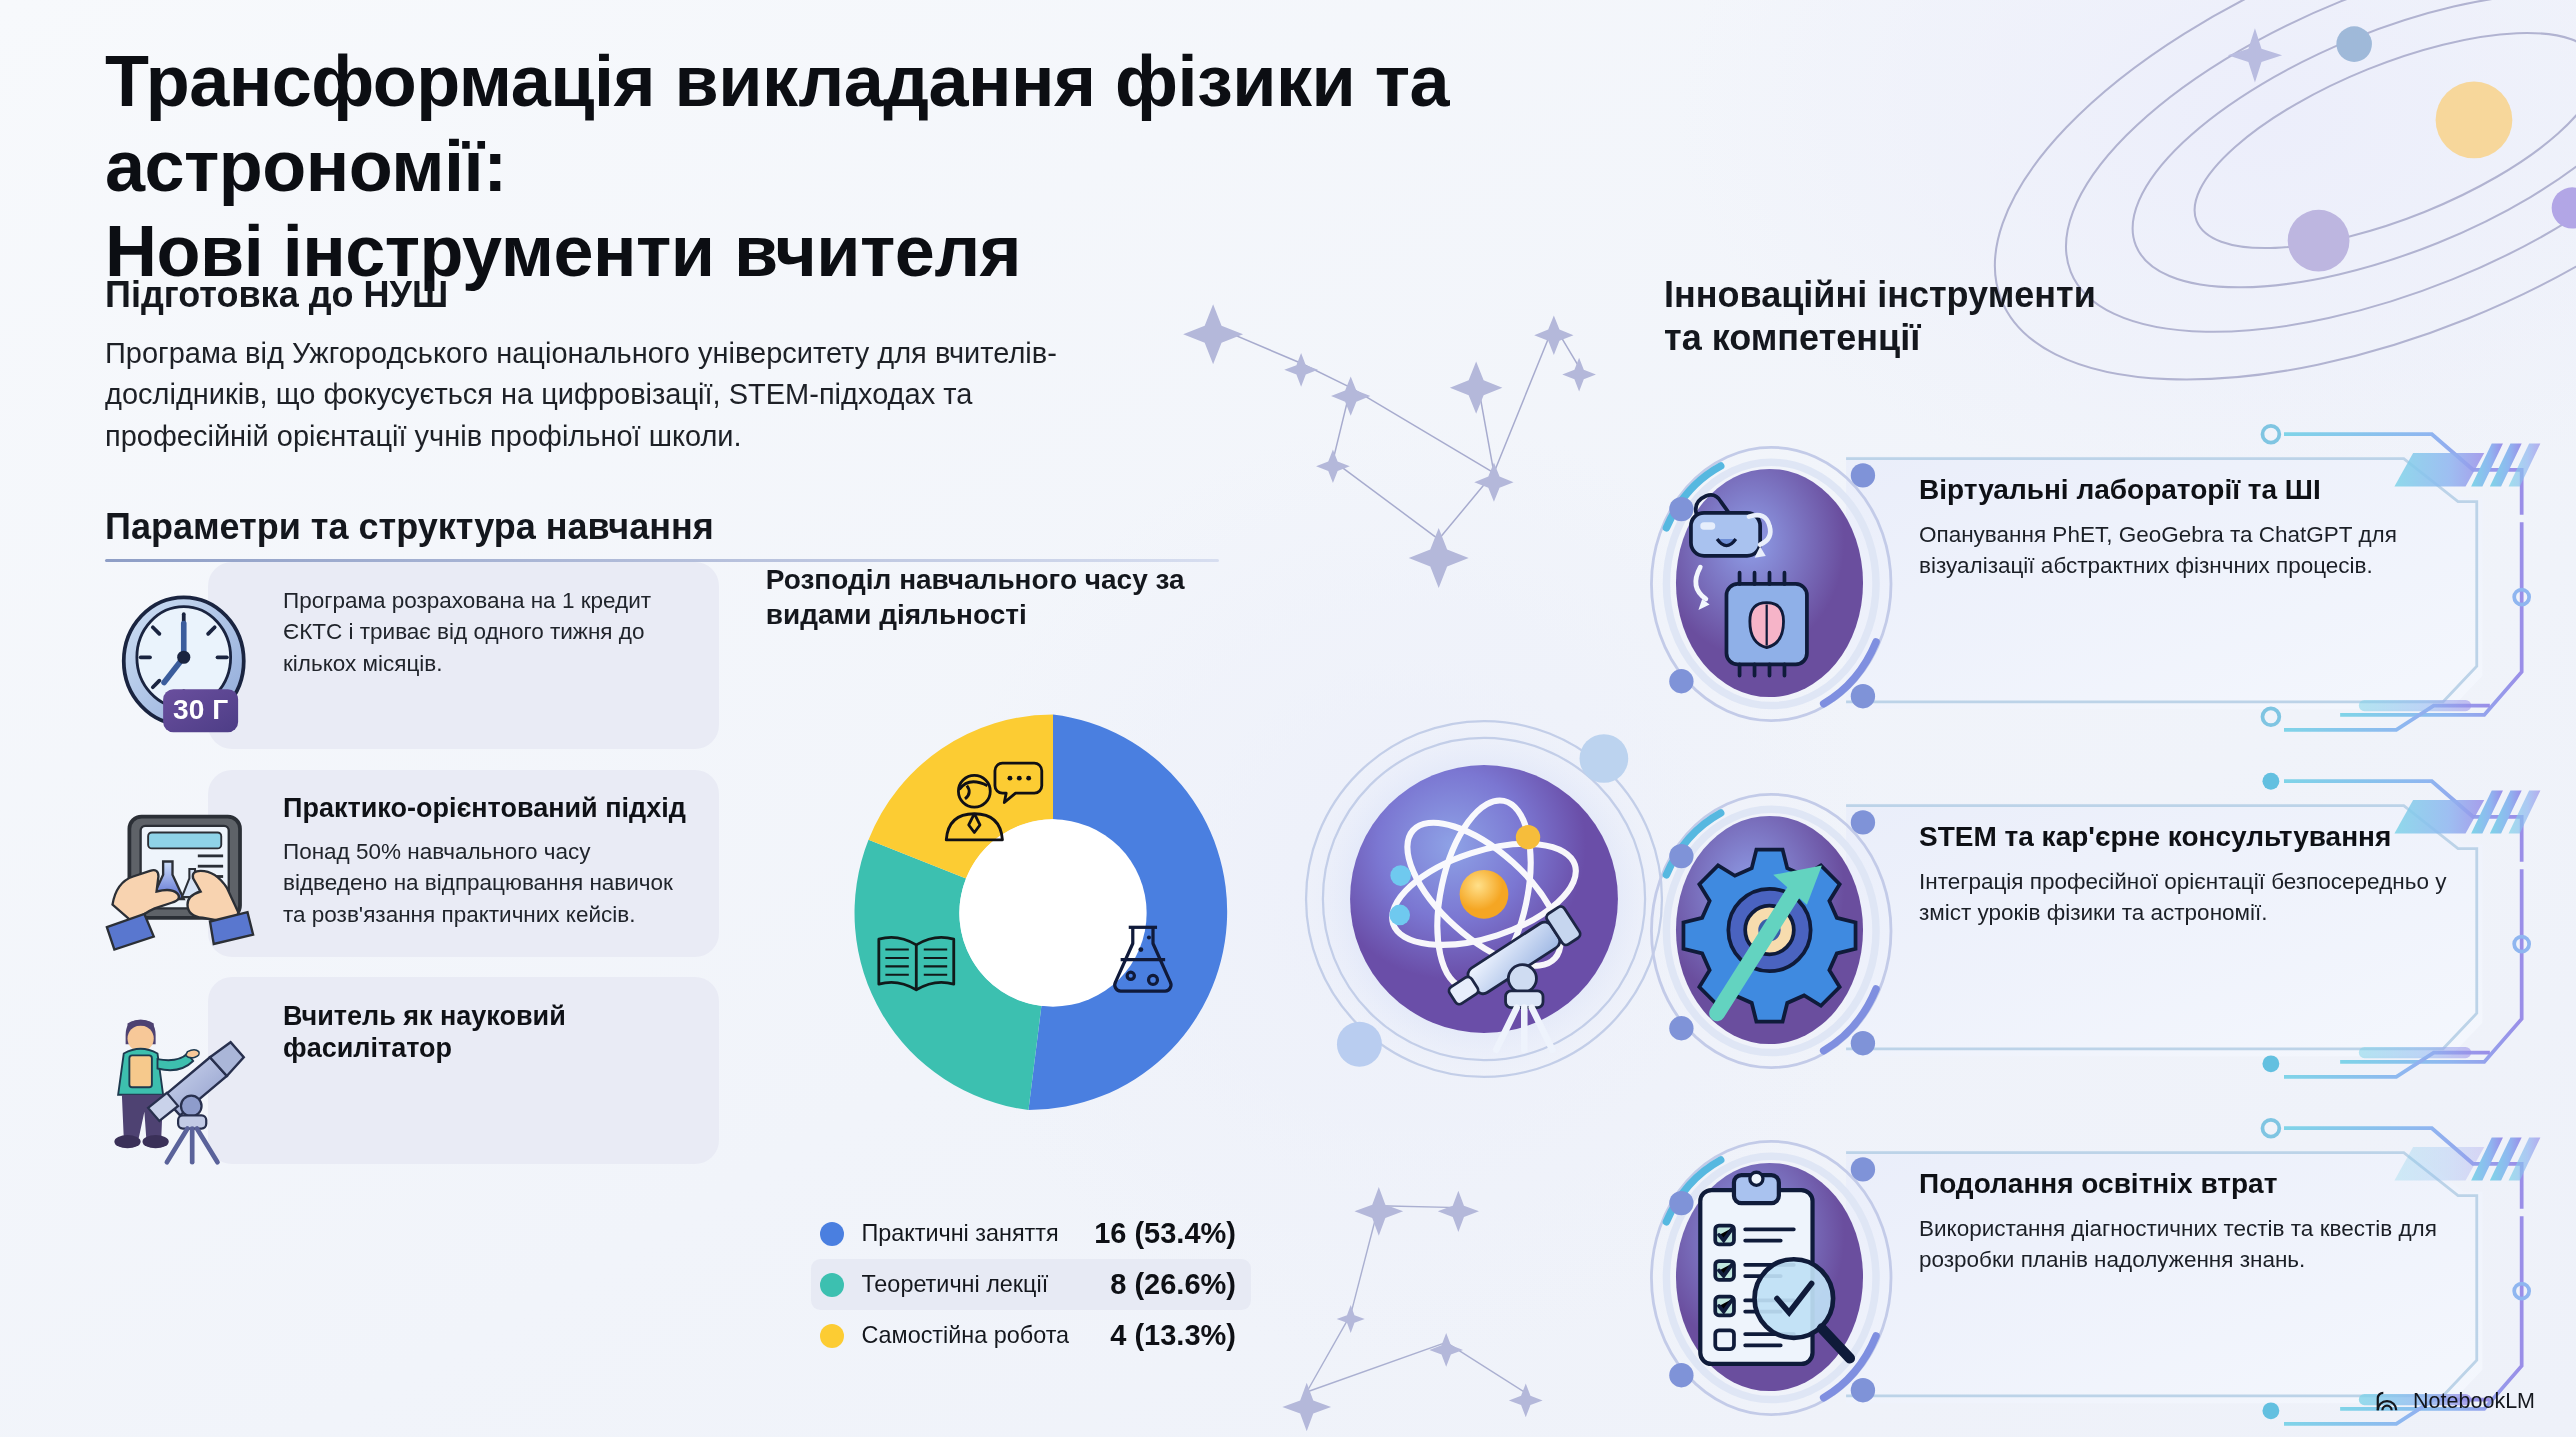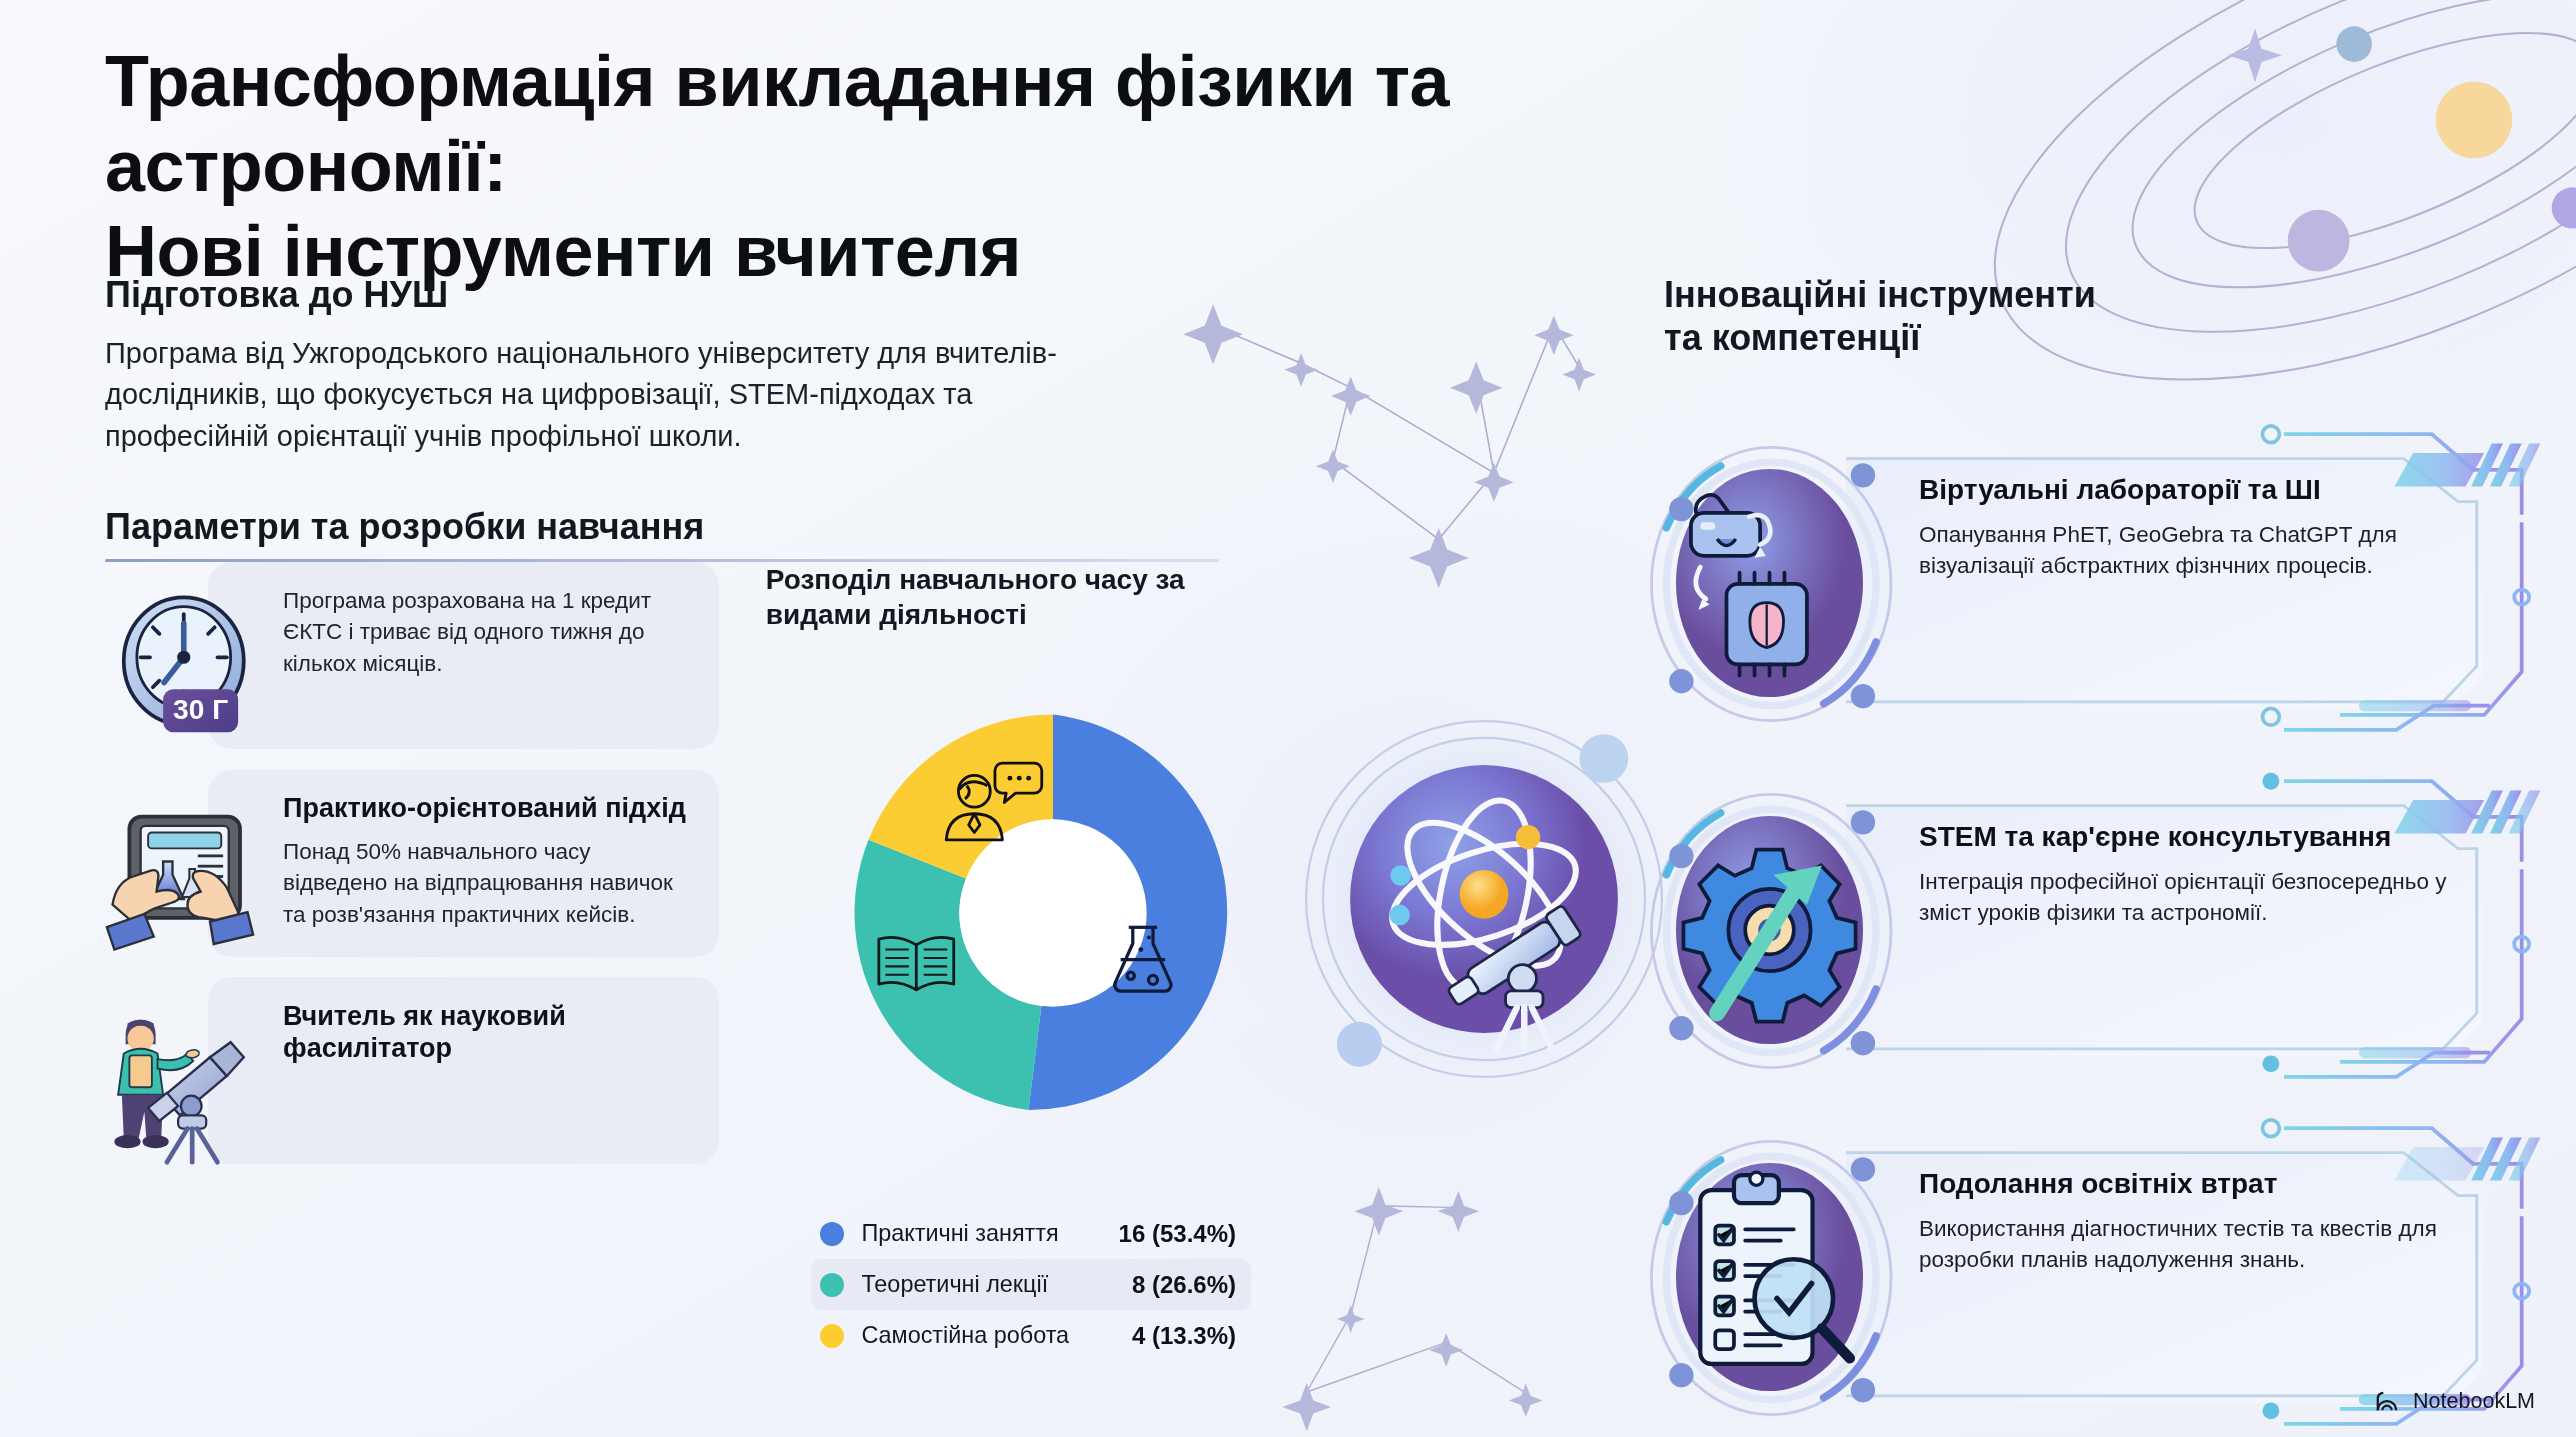--- a/index.html
+++ b/index.html
@@ -72,21 +72,21 @@
   }
   .donut-wrap{ position:absolute; left:847px; top:707px; width:412px; height:412px; }
   .legend{ position:absolute; left:811px; top:1208px; width:440px; }
   .lrow{
     display:flex; align-items:center; height:51px; padding:0 15px 0 9.4px;
     border-radius:9.4px;
   }
   .lrow.alt{ background:#e7eaf4; }
   .dot{ width:24px; height:24px; border-radius:50%; flex:0 0 24px; margin-right:17px; }
   .lname{ font-size:23.4px; color:#14171d; flex:1; }
-  .lval{ font-size:24px; font-weight:700; color:#0e1015; white-space:nowrap; }
+  .lval{ font-size:29px; font-weight:700; color:#0e1015; white-space:nowrap; }
 
   
   .rhead{
     position:absolute; left:1664px; top:273px; width:655px;
     font-size:36px; font-weight:700; line-height:1.2; color:#14171d;
   }
   .tcards{ position:absolute; left:1629px; top:419px; width:917px; }
   .tcard{ position:relative; height:328px; }
   .tcard + .tcard{ margin-top:19px; }
   .tcard .frame{ position:absolute; inset:0; width:917px; height:328px; }
@@ -150,21 +150,21 @@
   </svg>
 
   <h1 class="title">
     <span class="ln">Трансформація викладання фізики та астрономії:</span>
     <span class="ln">Нові інструменти вчителя</span>
   </h1>
 
   <div class="left">
     <div class="h2">Підготовка до НУШ</div>
     <div class="intro">Програма від Ужгородського національного університету для вчителів-дослідників, що фокусується на цифровізації, STEM-підходах та професійній орієнтації учнів профільної школи.</div>
-    <div class="h2b">Параметри та розробки навчання</div>
+    <div class="h2b">Параметри та структура навчання</div>
     <div class="rule"></div>
   </div>
 
   <div class="cols">
     <div class="colA">
 
       <div class="fcard">
         <svg class="art" viewBox="0 0 176 176">
           <defs>
             <linearGradient id="clkG" x1="0" y1="0" x2="1" y2="1">

